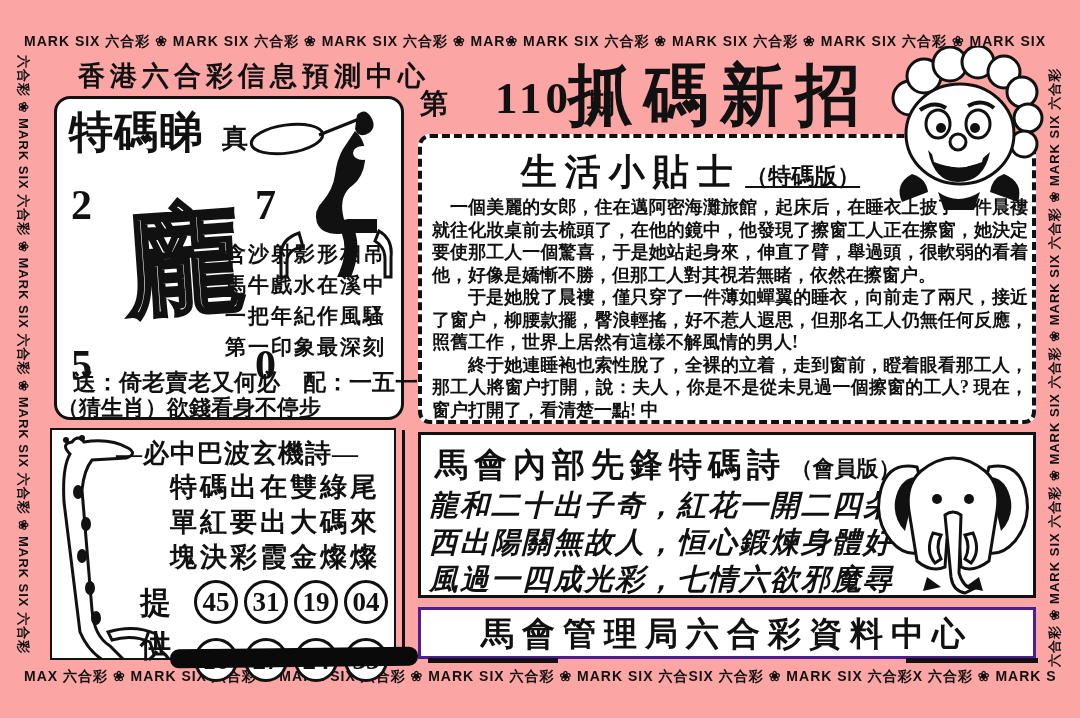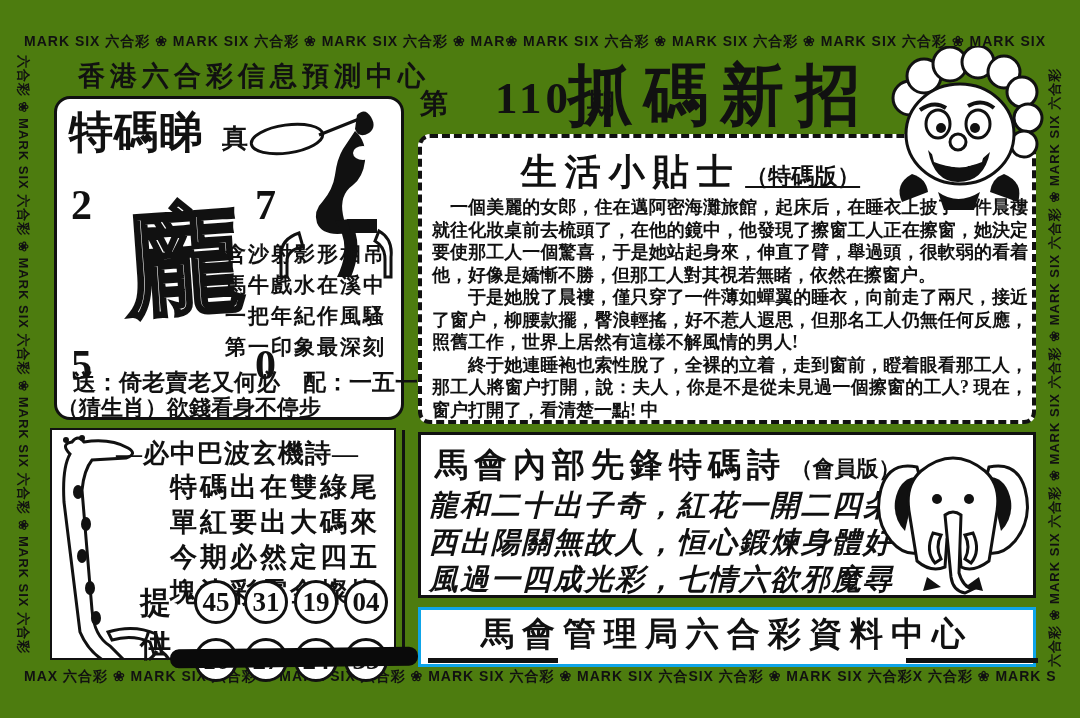--- a/index.html
+++ b/index.html
@@ -1,18 +1,18 @@
 <!DOCTYPE html>
 <html><head>
 <meta charset="utf-8">
 <style>
   * { margin:0; padding:0; box-sizing:border-box; }
   html,body { background:#e8e8e8; }
   #page {
-    position:relative; width:1080px; height:718px; background:#4d7c0f;
+    position:relative; width:1080px; height:718px; background:#fca5a5;
     font-family:"Liberation Sans", sans-serif; color:#111; overflow:hidden;
   }
   
   .h-border {
     position:absolute; left:24px; width:1032px; height:20px;
     font-size:14px; font-weight:bold; letter-spacing:1px; white-space:nowrap;
     overflow:hidden; color:#111;
   }
   #border-top { top:33px; }
   #border-bottom { top:668px; }
@@ -152,22 +152,22 @@
   }
   #pioneer-title-note { font-family:"Liberation Serif", serif; font-size:22px; font-weight:bold; }
   #pioneer-poem {
     position:absolute; left:8px; top:52px; white-space:nowrap;
     font-family:"Liberation Serif", serif; font-size:29px; font-weight:bold;
     line-height:37px; letter-spacing:2px; font-style:italic;
   }
   #elephant-illustration { position:absolute; right:2px; top:2px; }
 
   #footer-box {
-    position:absolute; left:418px; top:607px; width:618px; height:60px;
-    border:3px solid #0ea5e9; background:#fff; text-align:center;
+    position:absolute; left:418px; top:607px; width:618px; height:52px;
+    border:3px solid #4c1d95; background:#fff; text-align:center;
   }
   #footer-title {
     font-family:"Liberation Serif", serif; font-size:33px; font-weight:bold;
     letter-spacing:8px; line-height:48px; white-space:nowrap;
   }
   .footer-shadow { position:absolute; top:658px; height:5px; background:#111; }
   #footer-shadow-l { left:428px; width:130px; }
   #footer-shadow-r { left:906px; width:132px; }
 </style>
 </head>
@@ -227,21 +227,20 @@
       <ellipse cx="38" cy="156" rx="5" ry="7" fill="#111"></ellipse>
       <ellipse cx="44" cy="186" rx="5" ry="7" fill="#111"></ellipse>
       <path d="M56 200 q26 -8 48 2 l6 20 -8 0 -4 -12 q-18 -8 -38 -2 z" fill="#fff" stroke="#111" stroke-width="3"></path>
     </svg>
 
     <div id="mystery-title">—必中巴波玄機詩—</div>
 
     <div id="mystery-poem">
       <div>特碼出在雙綠尾</div>
       <div>單紅要出大碼來</div>
-      <div>今期必然定四五</div>
       <div>塊決彩霞金燦燦</div>
     </div>
 
     <div id="provide-1" class="provide-char">提</div>
     <div id="provide-2" class="provide-char">供</div>
 
     <div class="ball r1 c1">45</div>
     <div class="ball r1 c2">31</div>
     <div class="ball r1 c3">19</div>
     <div class="ball r1 c4">04</div>

